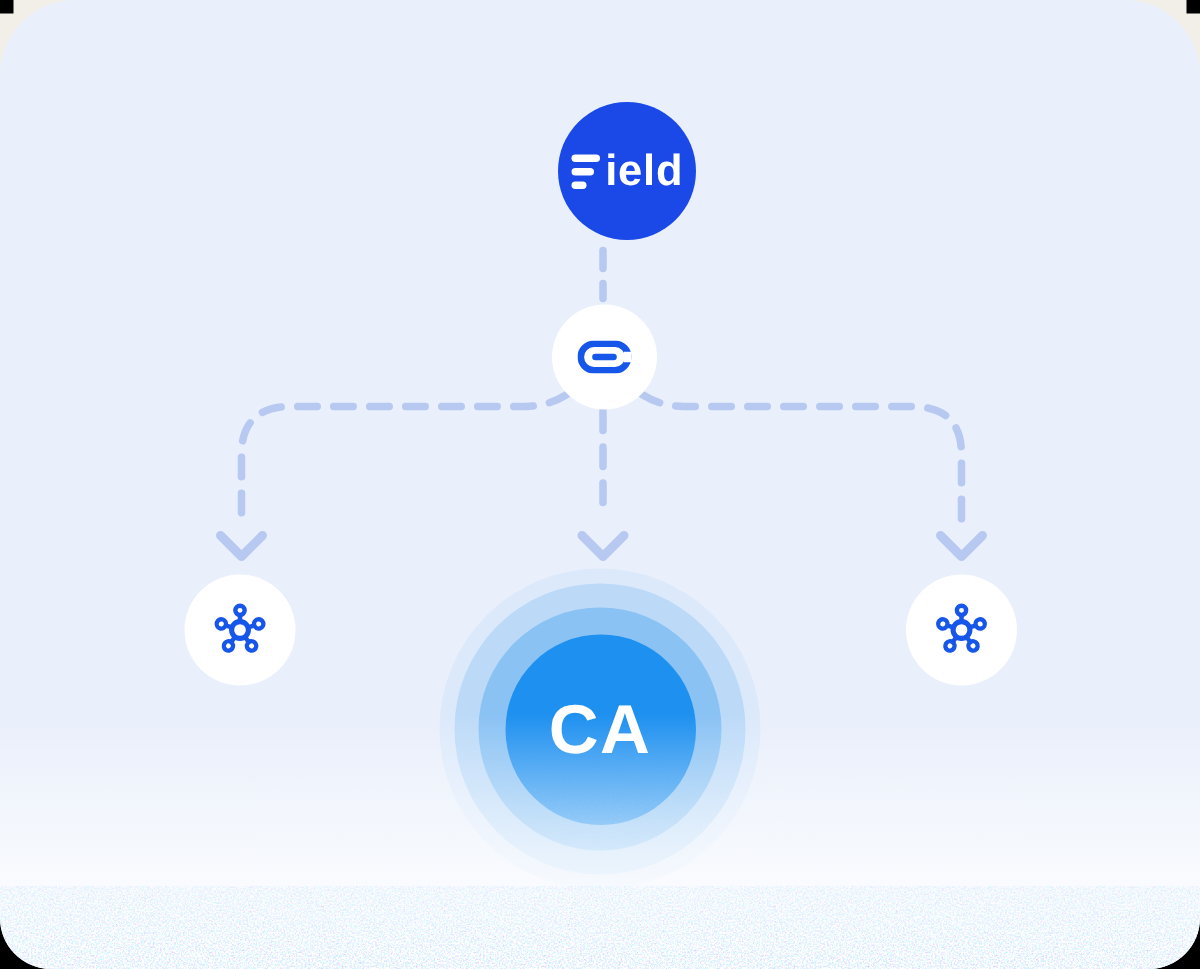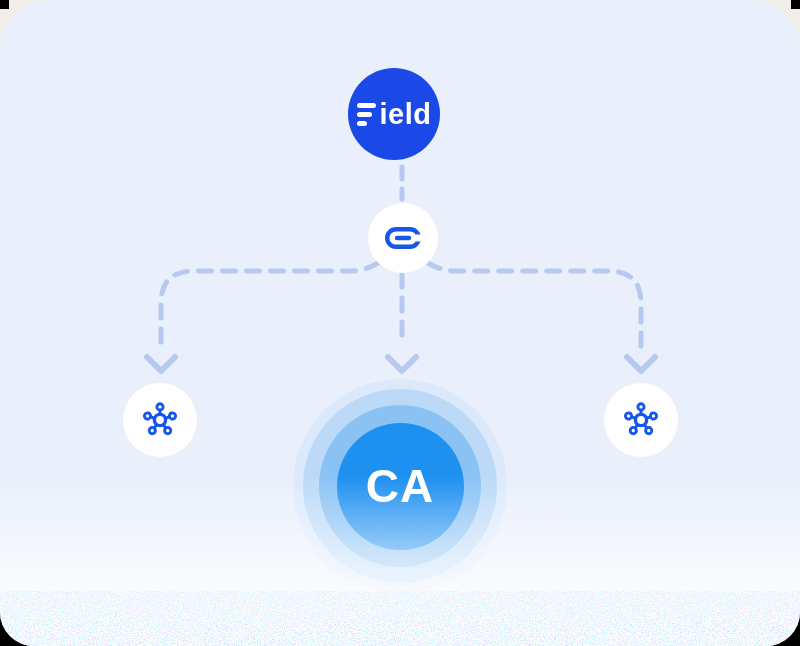--- a/index.html
+++ b/index.html
@@ -31,21 +31,21 @@
   .dash-path { fill:none; stroke-width:5; stroke-linecap:round; }
   .chevron   { fill:none; stroke-width:6; stroke-linecap:round; stroke-linejoin:round; }
 
   .node {
     position:absolute; border-radius:50%;
     display:flex; align-items:center; justify-content:center;
   }
   .node.white { background:#FFFFFF; }
 
   
-  .field-node { left:348px; top:68px; width:92px; height:92px; }
+  .field-node { left:372px; top:68px; width:92px; height:92px; }
   .field-logo { display:flex; align-items:center; gap:4px; }
   .f-glyph { display:flex; flex-direction:column; gap:4px; align-items:flex-start; }
   .f-glyph .bar { height:5px; border-radius:2.5px; background:#FFFFFF; }
   .f-glyph .b1 { width:19px; }
   .f-glyph .b2 { width:15px; }
   .f-glyph .b3 { width:10px; }
   .logo-tail { color:#FFFFFF; font-size:29px; font-weight:700; letter-spacing:0.5px; line-height:1; }
 
   
   .link-node { left:368px; top:203px; width:70px; height:70px; }

